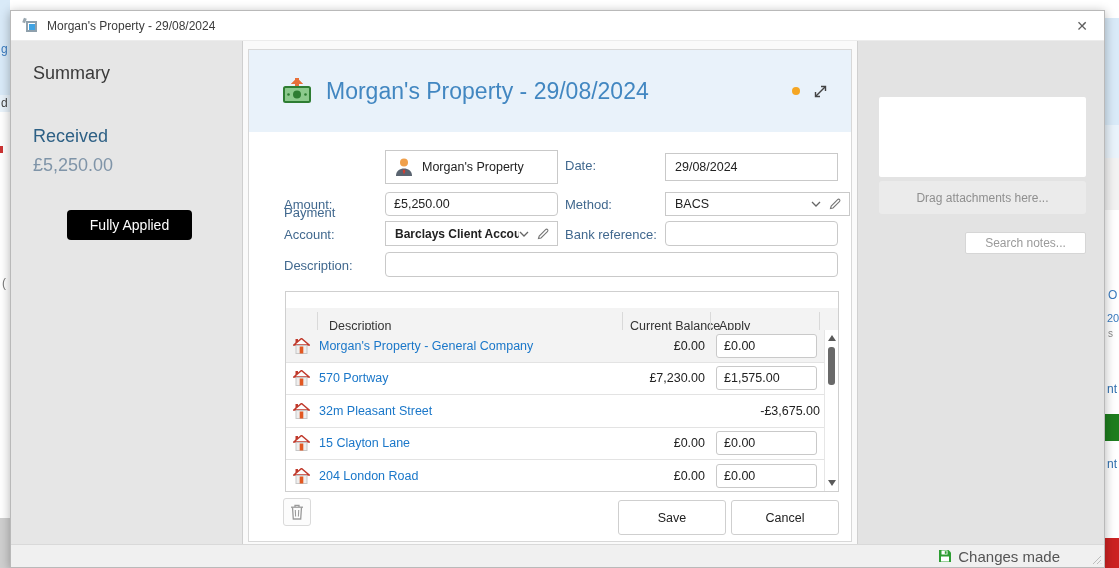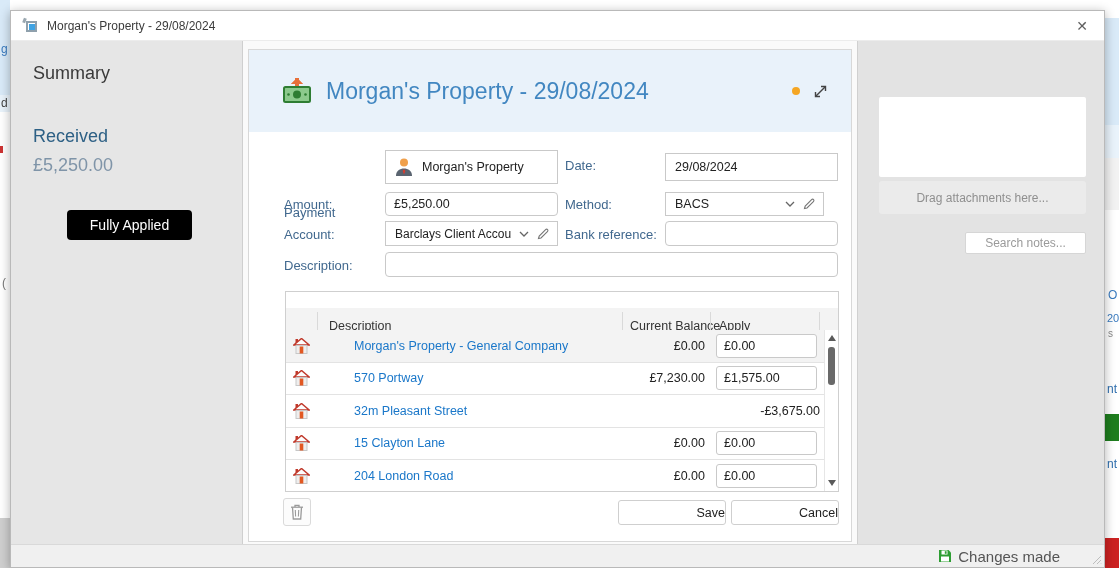--- a/index.html
+++ b/index.html
@@ -75,38 +75,38 @@
   }
   .t-head { position:absolute; left:0; right:0; top:16px; height:38px; background:#f3f3f3;
             border-bottom:1px solid #cfcfcf; font-size:12.5px; color:#333; }
   .t-head .hc { position:absolute; top:0; line-height:37px; }
   .vline { position:absolute; top:4px; bottom:4px; width:1px; background:#d9d9d9; }
   .t-body { position:absolute; left:0; right:14px; top:38px; bottom:0; overflow:hidden; }
   .t-row { height:32.5px; border-bottom:1px solid #e3e3e3; position:relative;
            display:flex; align-items:center; font-size:12.5px; }
   .t-row.shade { background:#f3f3f3; }
   .cell-icon { width:31px; display:flex; justify-content:center; flex:0 0 31px; }
-  .cell-desc { flex:1; color:#1a77c9; padding-left:2px; white-space:nowrap; overflow:hidden;margin-left:35px; }
+  .cell-desc { flex:1; color:#1a77c9; padding-left:2px; white-space:nowrap; overflow:hidden; }
   .cell-bal { width:88px; flex:0 0 88px; text-align:right; padding-right:4px; color:#222; }
   .cell-apply { width:115px; flex:0 0 115px; padding-left:7px; }
   .apply-input { width:101px; height:24px; border:1px solid #c9c9c9; border-radius:3px;
                  padding:0 7px; font-family:"Liberation Sans",sans-serif; font-size:12.5px; color:#222; }
   .scrollbar { position:absolute; right:0; top:38px; bottom:0; width:14px;
                background:#fff; border-left:1px solid #e6e6e6; }
   .sb-arrow { position:absolute; left:3px; width:0; height:0; border-left:4px solid transparent; border-right:4px solid transparent; }
   .sb-up { top:5px; border-bottom:6px solid #5a5a5a; }
   .sb-down { bottom:5px; border-top:6px solid #5a5a5a; }
   .sb-thumb { position:absolute; left:3px; top:17px; width:7px; height:38px; background:#696969; border-radius:3px; }
   
   .trash-btn { position:absolute; left:34px; top:448px; width:28px; height:28px;
                border:1px solid #dadada; border-radius:3px; background:#fcfcfc;
                display:flex; align-items:center; justify-content:center; }
-  .btn { position:absolute; top:450px; width:108px; height:25px; background:#fff;
+  .btn { position:absolute; top:450px; width:108px; height:35px; background:#fff;
          border:1px solid #cfcfcf; border-radius:3px; font-size:12.5px; color:#222;
-         font-family:"Liberation Sans",sans-serif; text-align:right; }
+         font-family:"Liberation Sans",sans-serif; text-align:center; }
   #save-btn { left:369px; }
   #cancel-btn { left:482px; }
   
   .right-panel { width:247px; flex:0 0 247px; background:#e3e3e3; border-left:1px solid #d0d0d0; position:relative; }
   .notes-box { position:absolute; left:21px; top:56px; width:207px; height:80px; background:#fff; border-radius:2px; }
   .drop-zone { position:absolute; left:21px; top:140px; width:207px; height:33px; background:#ebebeb;
                border-radius:3px; color:#8f8f8f; font-size:12px; display:flex; align-items:center; justify-content:center; }
   .search-notes { position:absolute; left:107px; top:191px; width:121px; height:22px;
                   border:1px solid #d6d6d6; border-radius:2px; background:#fff; text-align:center;
                   font-family:"Liberation Sans",sans-serif; font-size:12px; color:#555; }
@@ -208,34 +208,34 @@
             <rect x="1" y="2.5" width="13" height="11.5" rx="1.5" fill="none" stroke="#444" stroke-width="1.3"></rect>
             <line x1="1" y1="6" x2="14" y2="6" stroke="#444" stroke-width="1.3"></line>
             <line x1="4.5" y1="0.8" x2="4.5" y2="3.5" stroke="#444" stroke-width="1.3"></line>
             <line x1="10.5" y1="0.8" x2="10.5" y2="3.5" stroke="#444" stroke-width="1.3"></line>
             <rect x="4" y="8.5" width="3" height="3" fill="#444"></rect>
           </svg>
         </div>
 
         <input class="plain field" type="text" style="left: 136px; top: 142px; width: 173px; height: 24px;" value="£5,250.00">
 
-        <div class="field" style="left:416px;top:142px;width:159px;height:24px;">
+        <div class="field" style="left:416px;top:142px;width:185px;height:24px;">
           <span class="dd-text">BACS</span>
           <span class="dd-icons">
             <svg width="10" height="6" viewBox="0 0 10 6">
                 <polyline points="1,1 5,5 9,1" fill="none" stroke="#666" stroke-width="1.3"></polyline>
               </svg>
             <svg width="12" height="12" viewBox="0 0 12 12">
                 <path d="M1.5,10.5 L2.2,8 L8.6,1.6 C9.2,1 10.1,1 10.6,1.6 C11.1,2.1 11,3 10.4,3.6 L4,10 Z" fill="none" stroke="#777" stroke-width="1.1"></path>
               </svg>
           </span>
         </div>
 
         <div class="field" style="left:136px;top:171px;width:173px;height:25px;">
-          <span class="dd-text" style="font-size:12px;">Barclays Client Accou</span>
+          <span class="dd-text" style="font-size:12px;font-weight:bold;">Barclays Client Accou</span>
           <span class="dd-icons">
             <svg width="10" height="6" viewBox="0 0 10 6">
                 <polyline points="1,1 5,5 9,1" fill="none" stroke="#666" stroke-width="1.3"></polyline>
               </svg>
             <svg width="12" height="12" viewBox="0 0 12 12">
                 <path d="M1.5,10.5 L2.2,8 L8.6,1.6 C9.2,1 10.1,1 10.6,1.6 C11.1,2.1 11,3 10.4,3.6 L4,10 Z" fill="none" stroke="#777" stroke-width="1.1"></path>
               </svg>
           </span>
         </div>
 

